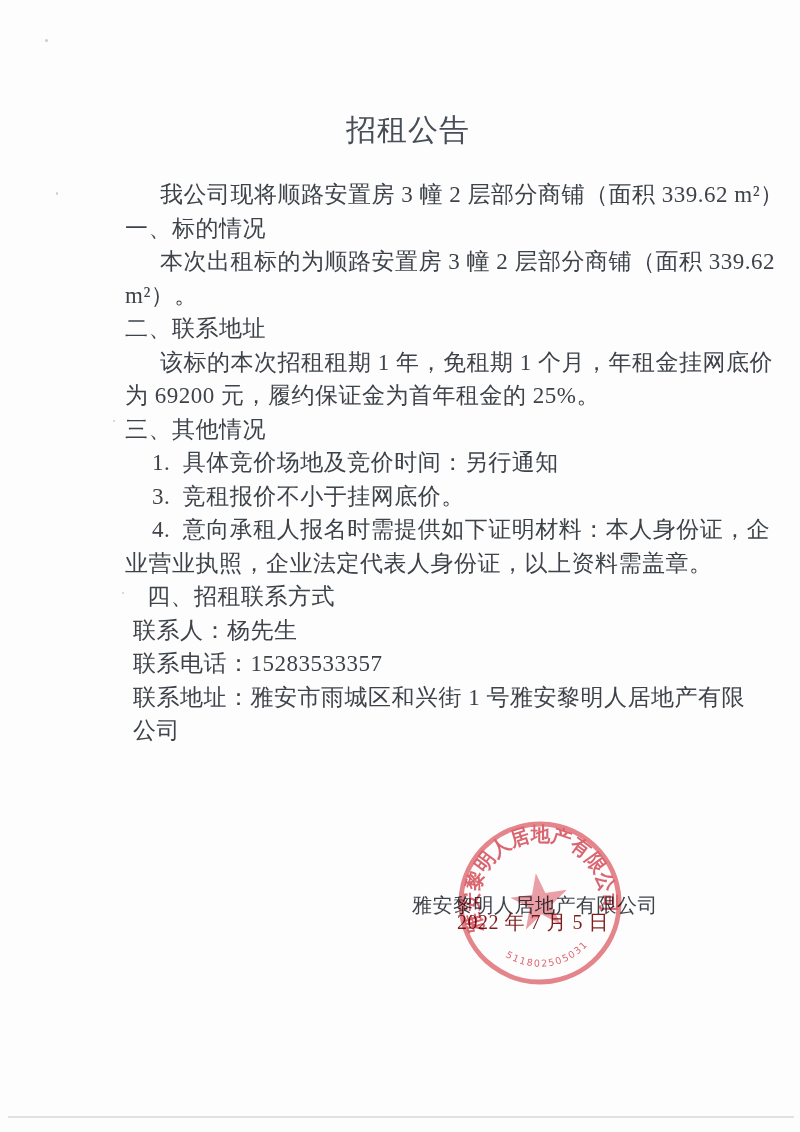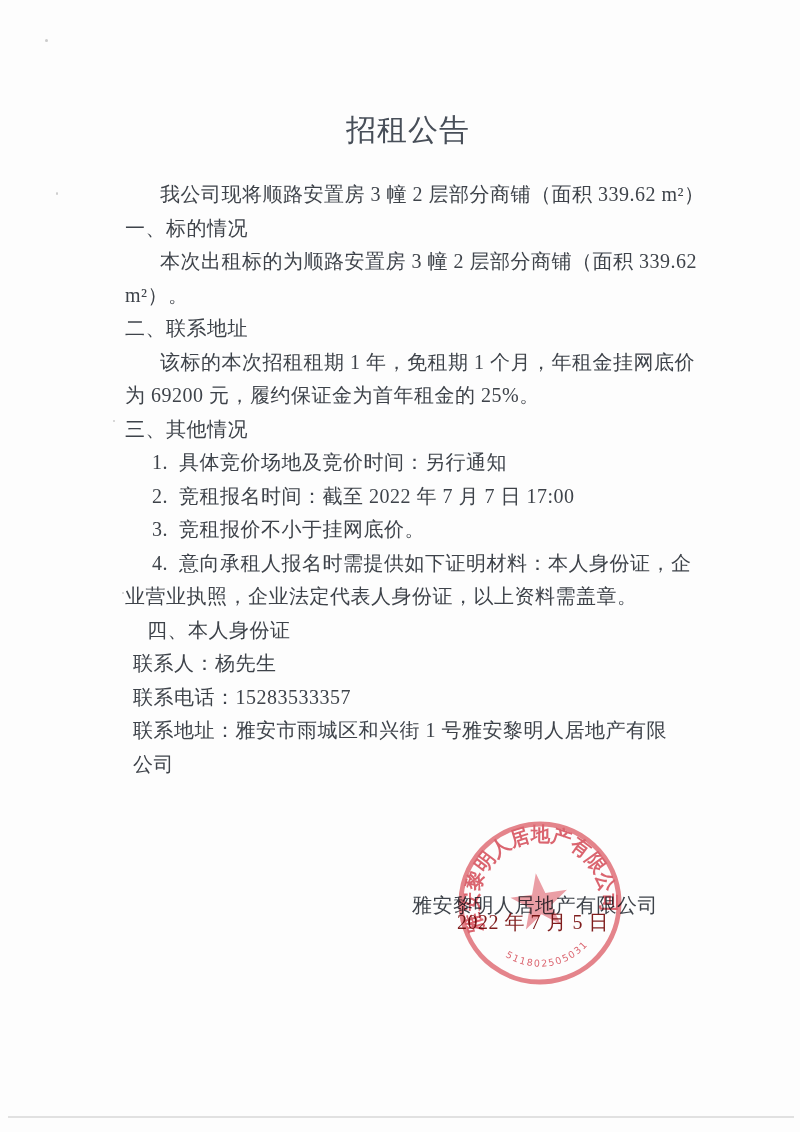--- a/index.html
+++ b/index.html
@@ -12,21 +12,21 @@
     overflow:hidden;
   }
   .title{
     position:absolute;top:110px;left:8px;width:800px;
     text-align:center;
     font-size:30px;letter-spacing:1px;
     color:#474e58;
   }
   .content{
     position:absolute;top:178px;left:125px;width:600px;
-    font-size:20px;line-height:33.5px;letter-spacing:.5px;
+    font-size:23px;line-height:33.5px;letter-spacing:.5px;
   }
   .line{white-space:pre;height:33.5px;}
   .in-none{margin-left:0;}
   .in-para{margin-left:35px;}
   .in-para2{}
   .in-num{margin-left:27px;}
   .in-sec4{margin-left:22px;}
   .in-contact{margin-left:8px;}
   .sig-company{
     position:absolute;left:412px;top:892px;
@@ -71,25 +71,24 @@
   <div class="content" id="body-lines">
       <div class="line in-para">我公司现将顺路安置房 3 幢 2 层部分商铺（面积 339.62 m²）</div>
       <div class="line in-para2">一、标的情况</div>
       <div class="line in-para">本次出租标的为顺路安置房 3 幢 2 层部分商铺（面积 339.62</div>
       <div class="line in-none">m²）。</div>
       <div class="line in-para2">二、联系地址</div>
       <div class="line in-para">该标的本次招租租期 1 年，免租期 1 个月，年租金挂网底价</div>
       <div class="line in-none">为 69200 元，履约保证金为首年租金的 25%。</div>
       <div class="line in-para2">三、其他情况</div>
       <div class="line in-num">1.  具体竞价场地及竞价时间：另行通知</div>
-      <div class="line in-num">2.  竞租报名时间：截至 2022 年 7 月 7 日 17:00</div>
       <div class="line in-num">3.  竞租报价不小于挂网底价。</div>
       <div class="line in-num">4.  意向承租人报名时需提供如下证明材料：本人身份证，企</div>
       <div class="line in-none">业营业执照，企业法定代表人身份证，以上资料需盖章。</div>
-      <div class="line in-sec4">四、本人身份证</div>
+      <div class="line in-sec4">四、招租联系方式</div>
       <div class="line in-contact">联系人：杨先生</div>
       <div class="line in-contact">联系电话：15283533357</div>
       <div class="line in-contact">联系地址：雅安市雨城区和兴街 1 号雅安黎明人居地产有限</div>
       <div class="line in-contact">公司</div>
     </div>
 
   <div class="sig-company">雅安黎明人居地产有限公司</div>
   <div class="sig-date">2022 年 7 月 5 日</div>
 
   <svg class="seal" viewBox="-110 -110 220 220" xmlns="http://www.w3.org/2000/svg">

